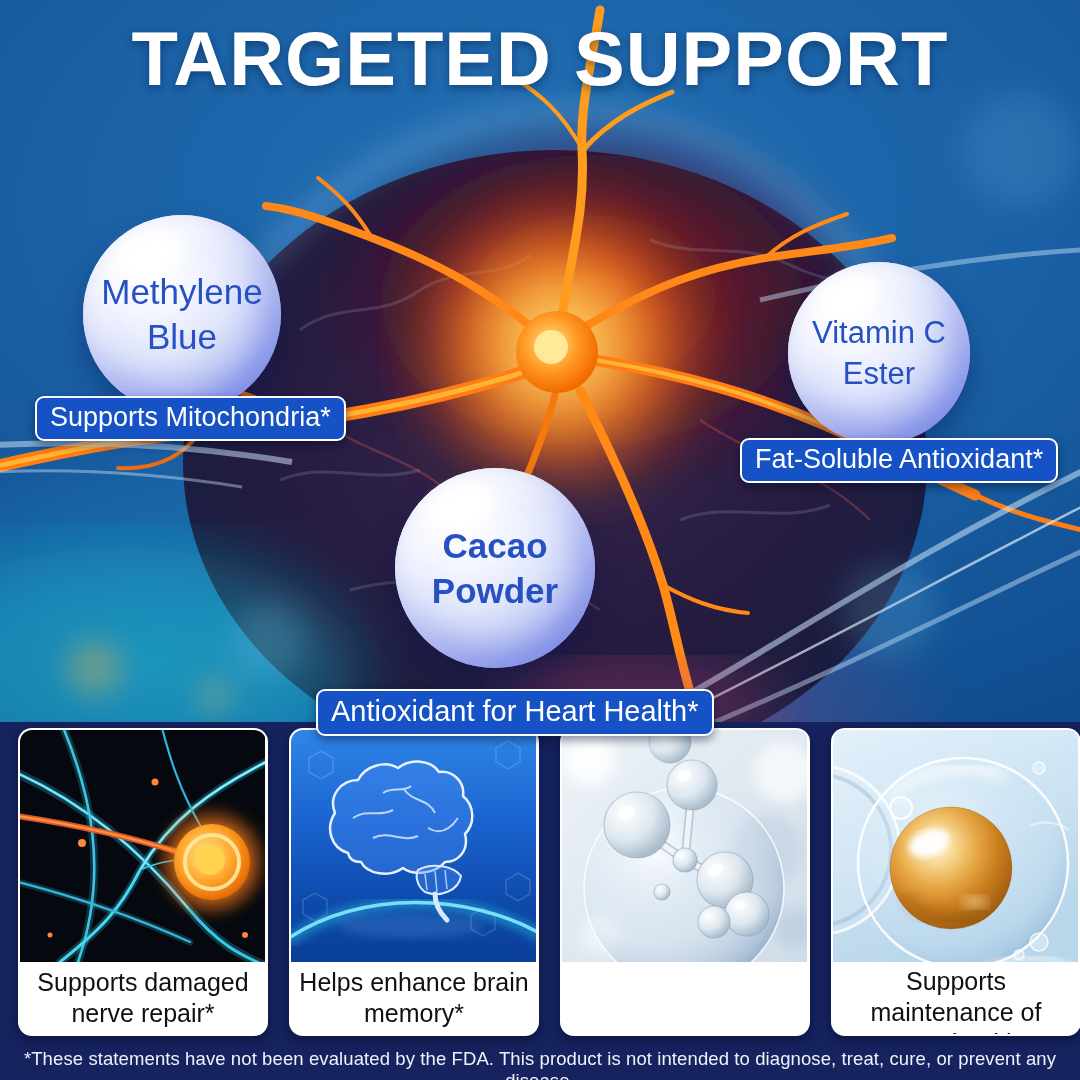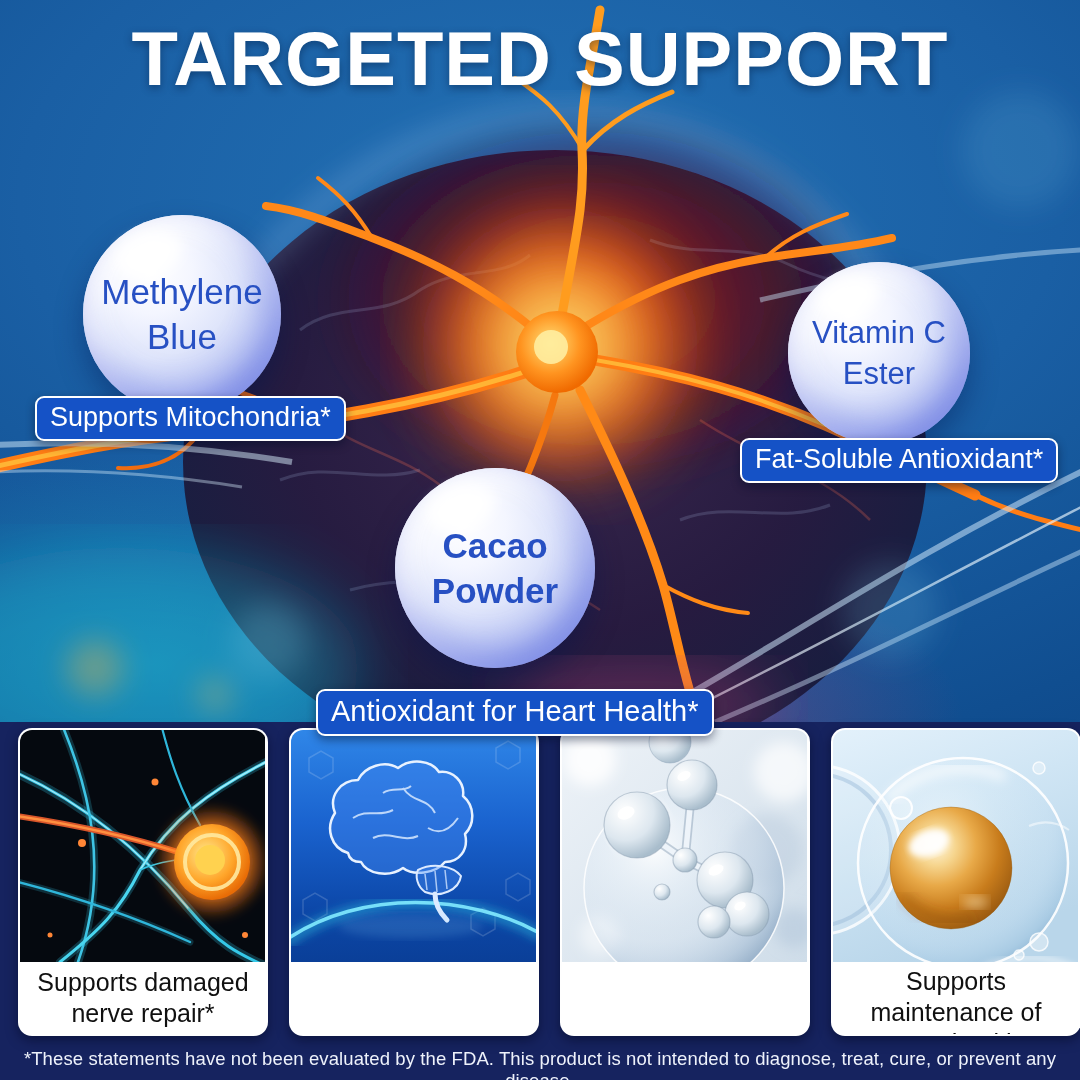--- a/index.html
+++ b/index.html
@@ -298,20 +298,23 @@
               <g fill="none" stroke="#cfe2ff" stroke-width="1.5" opacity=".8">
                 <path d="M102,116 L104,132"></path>
                   <path d="M112,113 L114,134"></path>
                   <path d="M122,112 L124,131"></path>
               </g>
               <path d="M112,136 C112,146 116,154 124,162" fill="none" stroke="#dceaff" stroke-width="5" stroke-linecap="round"></path>
             </g>
             <ellipse cx="120" cy="196" rx="72" ry="12" fill="rgba(150,220,255,.15)" filter="url(#c2b)"></ellipse>
           </svg>
         </div>
+        <div class="cap">
+          <span>Helps enhance brain memory*</span>
+        </div>
       </div>
 
       <div class="card">
         <div class="art">
           <svg width="245" height="232" viewBox="0 0 245 232">
             <defs>
               <linearGradient id="c3bg" x1="0" y1="0" x2="1" y2="1">
                 <stop offset="0%" stop-color="#eef3f8"></stop>
                   <stop offset="100%" stop-color="#cfdde9"></stop>
               </linearGradient>

